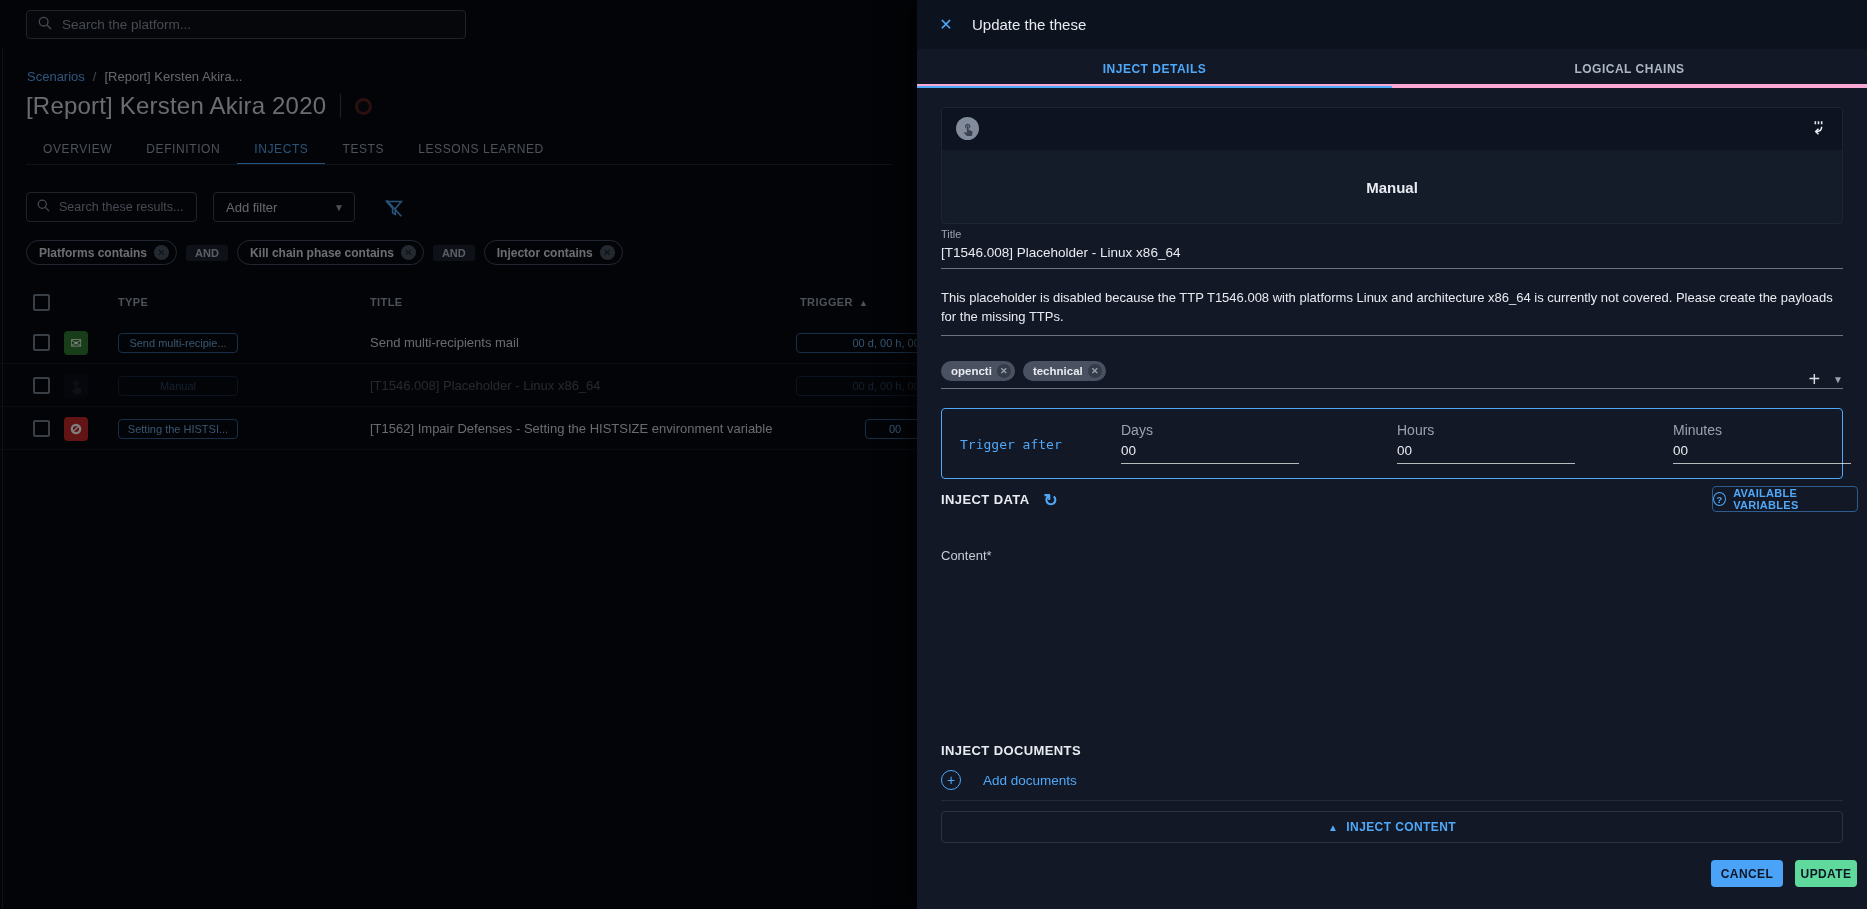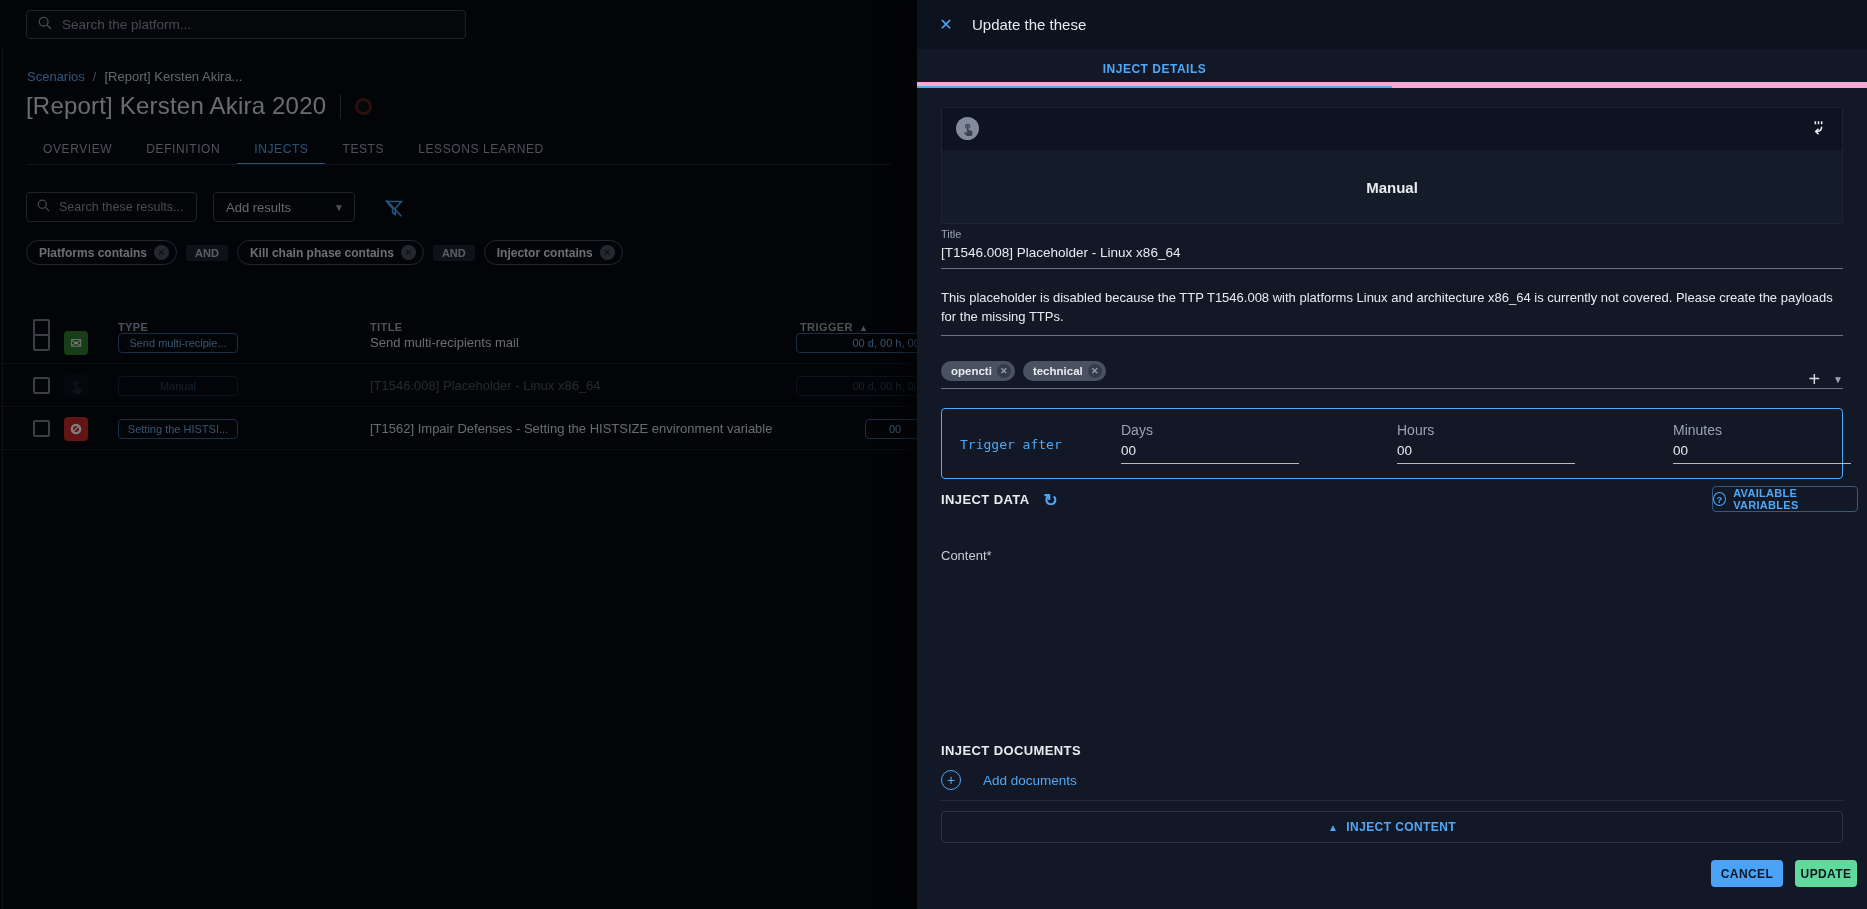--- a/index.html
+++ b/index.html
@@ -50,21 +50,21 @@
   .filter-off-btn { position:absolute; left:383px; top:197px; width:22px; height:22px; cursor:pointer; }
 
   .chips-row { position:absolute; left:26px; top:240px; display:flex; align-items:center; gap:9px; }
   .fchip { height:25px; border:1px solid #434e60; border-radius:13px; display:flex; align-items:center;
            gap:7px; padding:0 7px 0 12px; color:#d6dbe3; font-size:12px; font-weight:700; }
   .fchip .del { width:15px; height:15px; border-radius:50%; background:#49525f; color:#161c27;
            font-size:10px; display:flex; align-items:center; justify-content:center; cursor:pointer; font-weight:400;}
   .andbox { height:16px; background:#1d2430; border-radius:3px; padding:0 9px; display:flex;
            align-items:center; color:#b6bdc9; font-size:11px; font-weight:700; }
 
-  .thead { position:absolute; left:0; top:288px; width:917px; height:32px;margin-top:25px; }
+  .thead { position:absolute; left:0; top:288px; width:917px; height:32px; }
   .thcell { position:absolute; font-size:11px; font-weight:700; letter-spacing:0.4px; color:#9aa2b1; top:8px; }
   .sort-arrow { font-size:9px; color:#9aa2b1; margin-left:6px; }
 
   .cbx { width:17px; height:17px; border:2px solid #757e8d; border-radius:2px; display:inline-block; cursor:pointer; }
 
   .trow { position:absolute; left:0; width:917px; height:42px; border-bottom:1px solid #141b28; cursor:pointer; }
   .trow .cbx { position:absolute; left:33px; top:12px; }
   .rowicon { position:absolute; left:64px; top:9px; width:24px; height:24px; border-radius:4px;
              display:flex; align-items:center; justify-content:center; }
   .rowicon.email { background:#2e7d32; color:#fff; font-size:14px; }
@@ -83,21 +83,21 @@
   .backdrop { position:absolute; left:0; top:0; width:917px; height:909px; background:rgba(0,0,0,0.5); }
 
   
   .drawer { position:absolute; left:917px; top:0; width:950px; height:909px; background:#121826;
             box-shadow:-8px 0 24px rgba(0,0,0,0.6); }
   .dheader { position:absolute; left:0; top:0; width:950px; height:49px; background:#0c121e;
             display:flex; align-items:center; padding:0 18px; gap:15px; }
   .dclose { color:#4fa8f8; font-size:16px; cursor:pointer; width:22px; text-align:center; }
   .dtitle { color:#e8ebf0; font-size:15px; }
 
-  .dtabs { position:absolute; left:0; top:49px; width:950px; height:39px; border-bottom:6px solid #f9a8d4; }
+  .dtabs { position:absolute; left:0; top:49px; width:950px; height:39px; border-bottom:4px solid #f9a8d4; }
   .dtab { position:absolute; top:0; height:39px; width:475px; display:flex; align-items:center; justify-content:center;
           font-size:12px; font-weight:600; letter-spacing:0.5px; cursor:pointer; }
   .dtab.t0 { left:0; color:#4fa8f8; }
   .dtab.t1 { left:475px; color:#aeb6c4; }
   .dtab-indicator { position:absolute; left:0; top:37px; width:475px; height:2px; background:#4fa8f8; }
 
   .inj-card { position:absolute; left:24px; top:107px; width:902px; height:117px; border-radius:4px;
               background:#141b29; border:1px solid #1d2534; overflow:hidden; }
   .inj-card .chead { height:42px; background:#0d1320; position:relative; }
   .avatar { position:absolute; left:14px; top:9px; width:23px; height:23px; border-radius:50%;
@@ -206,21 +206,21 @@
       <span>
         <svg width="15" height="15" viewBox="0 0 24 24">
             <circle cx="10" cy="10" r="6.5" fill="none" stroke="#8b93a3" stroke-width="2"></circle>
             <line x1="15" y1="15" x2="21" y2="21" stroke="#8b93a3" stroke-width="2"></line>
           </svg>
       </span>
       <input placeholder="Search these results..." style="">
     </div>
 
     <div class="add-filter">
-      <span>Add results</span>
+      <span>Add filter</span>
       <span class="caret-down">▼</span>
     </div>
 
     <span class="filter-off-btn">
       <svg width="22" height="22" viewBox="0 0 24 24">
           <path d="M4 5h16l-6.5 7.5V19l-3-1.8v-4.7L4 5z" fill="none" stroke="#4fa8f8" stroke-width="1.7"></path>
           <line x1="4" y1="3.5" x2="20" y2="21" stroke="#4fa8f8" stroke-width="1.7"></line>
         </svg>
     </span>
 
@@ -289,20 +289,21 @@
 
   <div class="drawer">
 
     <div class="dheader">
       <span class="dclose">✕</span>
       <span class="dtitle">Update the these</span>
     </div>
 
     <div class="dtabs">
       <div class="dtab t0">INJECT DETAILS</div>
+      <div class="dtab t1">LOGICAL CHAINS</div>
       <div class="dtab-indicator"></div>
     </div>
 
     <div class="inj-card">
       <div class="chead">
         <span class="avatar">
           <svg width="14" height="14" viewBox="0 0 24 24">
               <path fill="#3c4250" d="M9 11.24V7.5C9 6.12 10.12 5 11.5 5S14 6.12 14 7.5v3.74c1.21-.81 2-2.18 2-3.74C16 5.01 13.99 3 11.5 3S7 5.01 7 7.5c0 1.56.79 2.93 2 3.74zm9.84 4.63l-4.54-2.26c-.17-.07-.35-.11-.54-.11H13v-6c0-.83-.67-1.5-1.5-1.5S10 6.67 10 7.5v10.74c-3.6-.76-3.54-.75-3.67-.75-.31 0-.59.13-.79.33l-.79.8 4.94 4.94c.27.27.65.44 1.06.44h6.79c.75 0 1.33-.55 1.44-1.28l.75-5.27c.01-.07.02-.14.02-.2 0-.62-.38-1.16-.91-1.38z"></path>
             </svg>
         </span>

